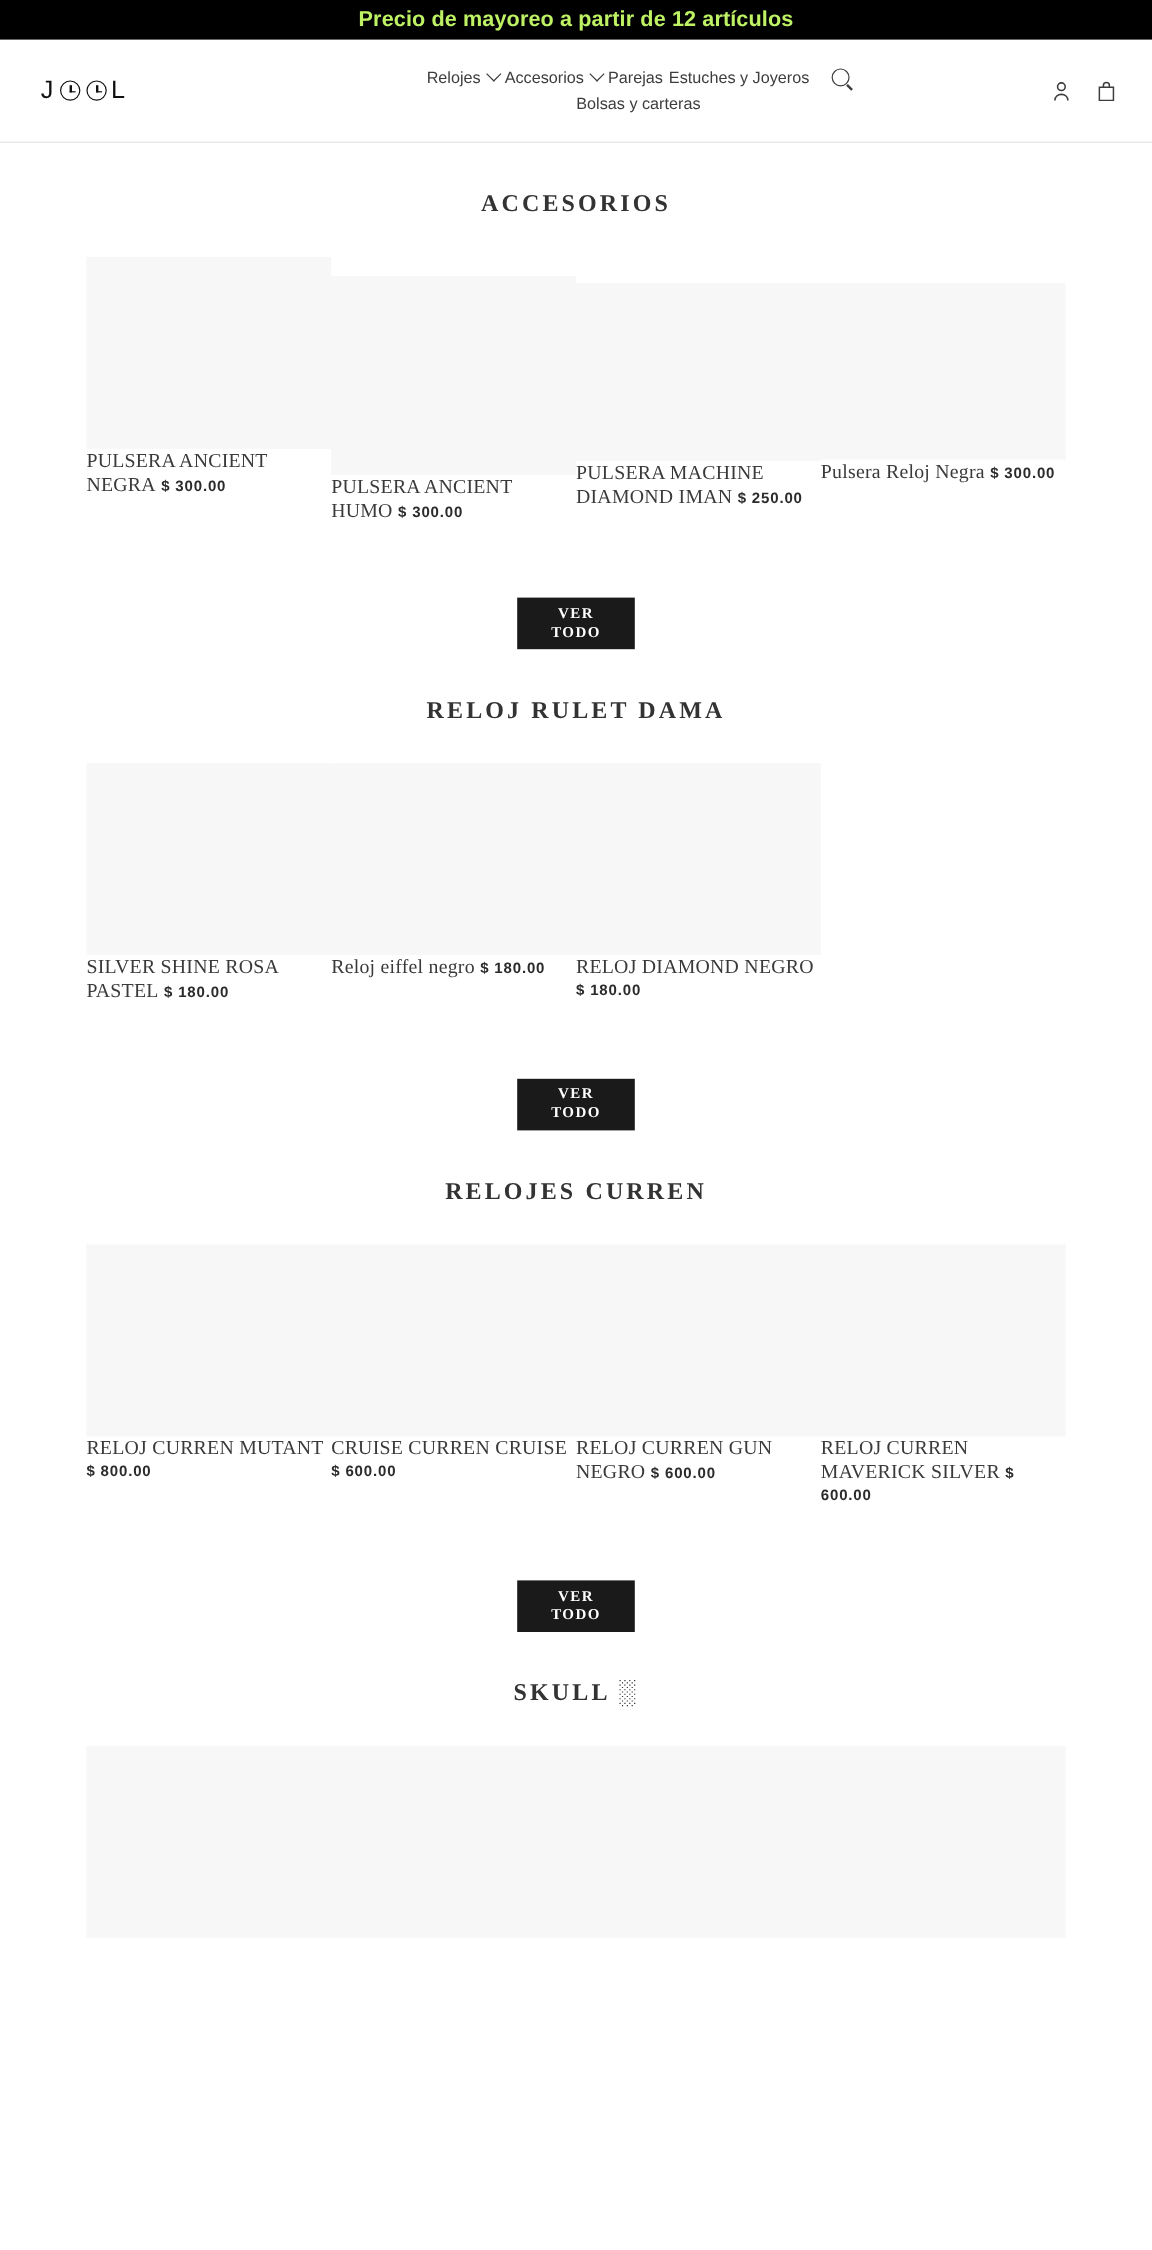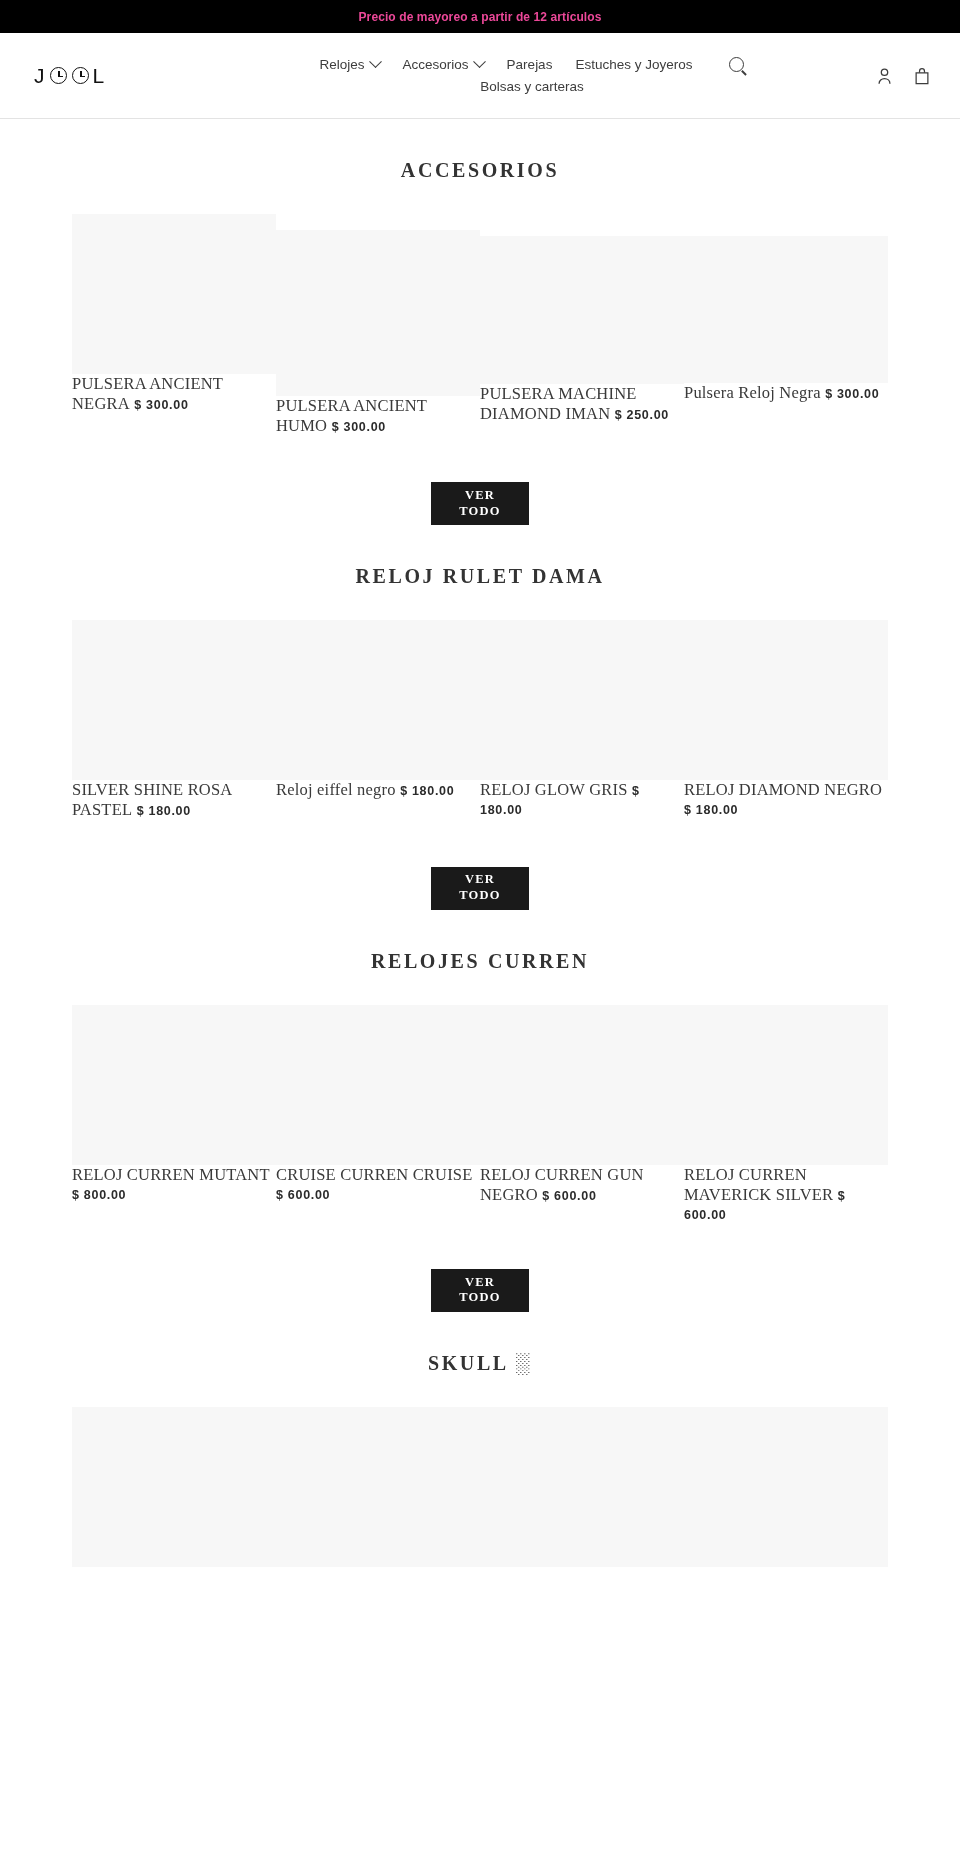--- a/index.html
+++ b/index.html
@@ -14,22 +14,22 @@
 
   
   .announcement {
     background: #000000;
     height: 33px;
     display: flex;
     align-items: center;
     justify-content: center;
   }
   .announcement-text {
-    color: #ec4899;
-    font-size: 12px;
+    color: #bef264;
+    font-size: 18px;
     font-weight: bold;
     letter-spacing: 0.1px;
     font-family: "Liberation Sans", sans-serif;
   }
 
   
   .header {
     height: 86px;
     border-bottom: 1px solid #e3e3e3;
     display: flex;
@@ -77,21 +77,21 @@
     flex: 1;
     display: flex;
     flex-direction: column;
     align-items: center;
     padding-right: 90px;
   }
   .nav-row {
     display: flex;
     align-items: center;
     justify-content: center;
-    gap: 23px;
+    gap: 5px;
     line-height: 1.6;
   }
   .nav-item {
     font-family: "Liberation Sans", sans-serif;
     font-size: 13.5px;
     color: #3d3d3d;
     text-decoration: none;
     display: inline-flex;
     align-items: center;
     gap: 6px;
@@ -193,20 +193,21 @@
     height: 43px;
     font-family: "Liberation Serif", serif;
     font-size: 12.5px;
     font-weight: bold;
     letter-spacing: 1.2px;
     line-height: 1.25;
     display: flex;
     flex-direction: column;
     align-items: center;
     justify-content: center;
+    margin-top: 16px;
   }
 
   
   .h-col-a { height: 160px; }
   .h-col-b { height: 166px; }
   .h-col-c { height: 148px; }
   .h-col-d { height: 147px; }
   .pad-a { padding-top: 22px; }
   .pad-b { padding-top: 16px; }
   .pad-c { padding-top: 0px; }
@@ -313,25 +314,20 @@
         <span class="product-title">SILVER SHINE ROSA PASTEL</span>
         <span class="product-price">$ 180.00</span>
       </a>
       <a class="product-card" href="#">
         <span class="product-image sq"></span>
         <span class="product-title">Reloj eiffel negro</span>
         <span class="product-price">$ 180.00</span>
       </a>
       <a class="product-card" href="#">
         <span class="product-image sq"></span>
-        <span class="product-title">RELOJ GLOW GRIS</span>
-        <span class="product-price">$ 180.00</span>
-      </a>
-      <a class="product-card" href="#">
-        <span class="product-image sq"></span>
         <span class="product-title">RELOJ DIAMOND NEGRO</span>
         <span class="product-price">$ 180.00</span>
       </a>
     </div>
     <div class="view-all-wrap">
       <button class="view-all-btn">
         <span>VER</span>
         <span>TODO</span>
       </button>
     </div>

